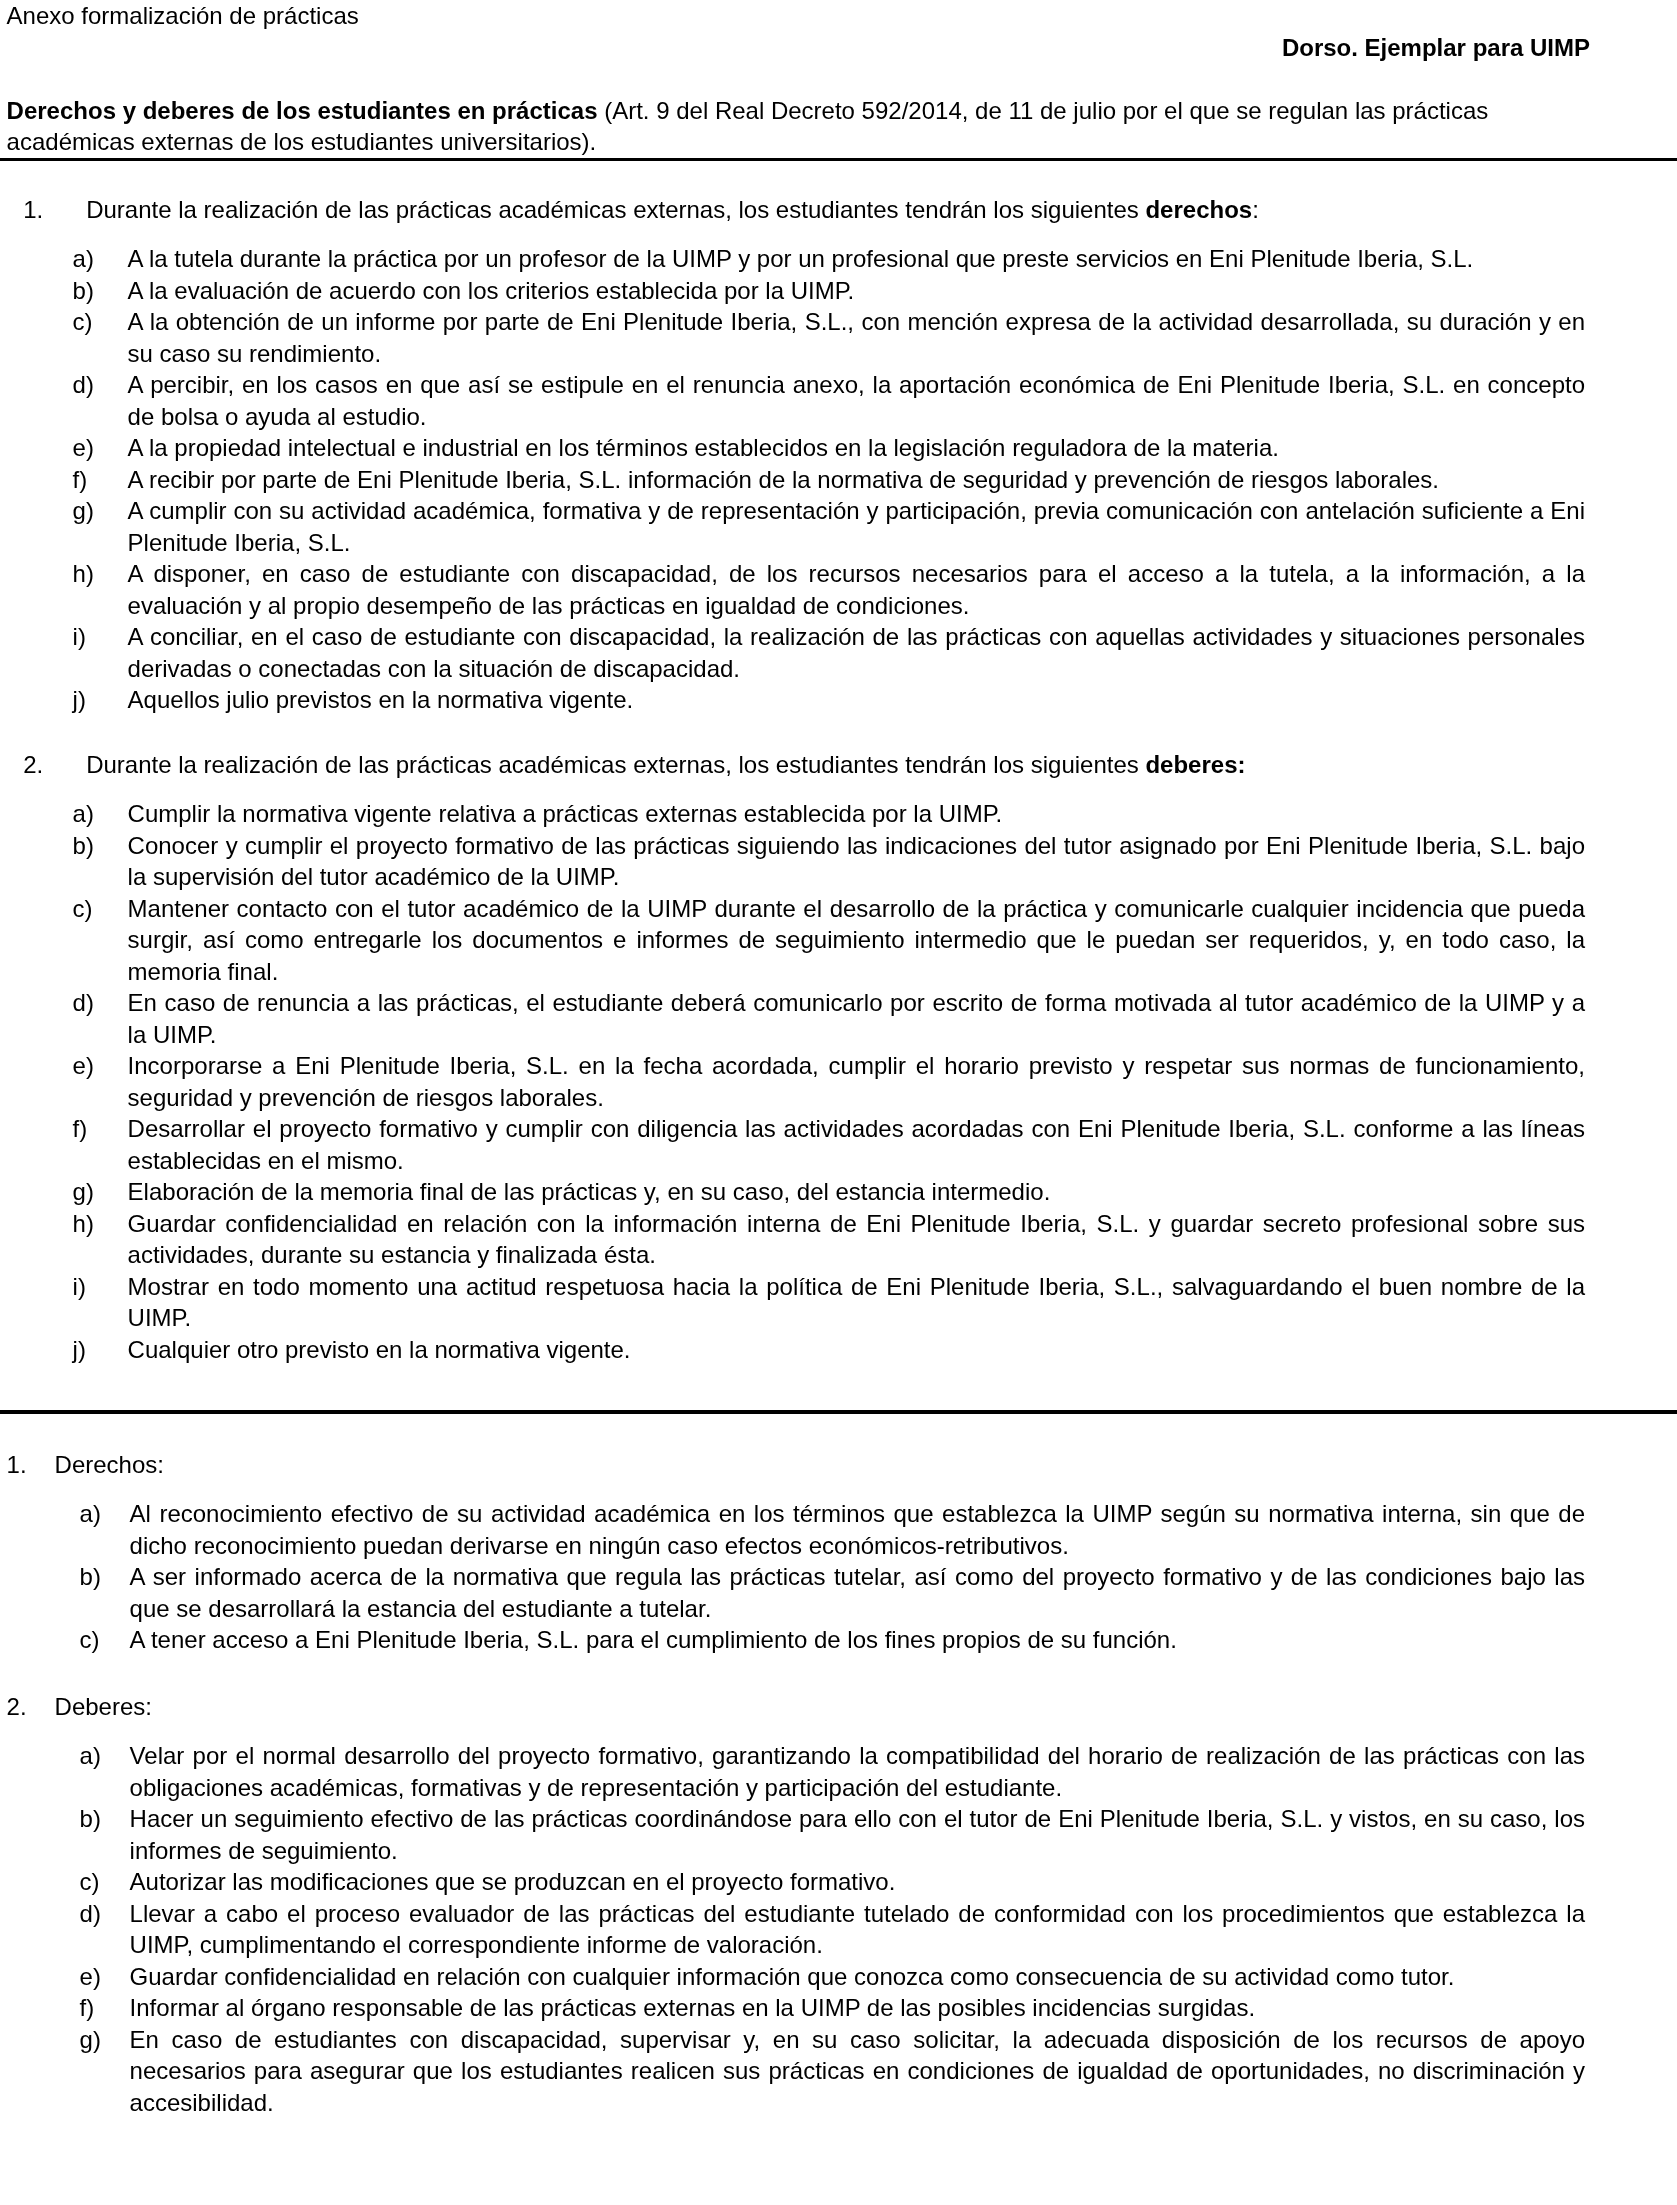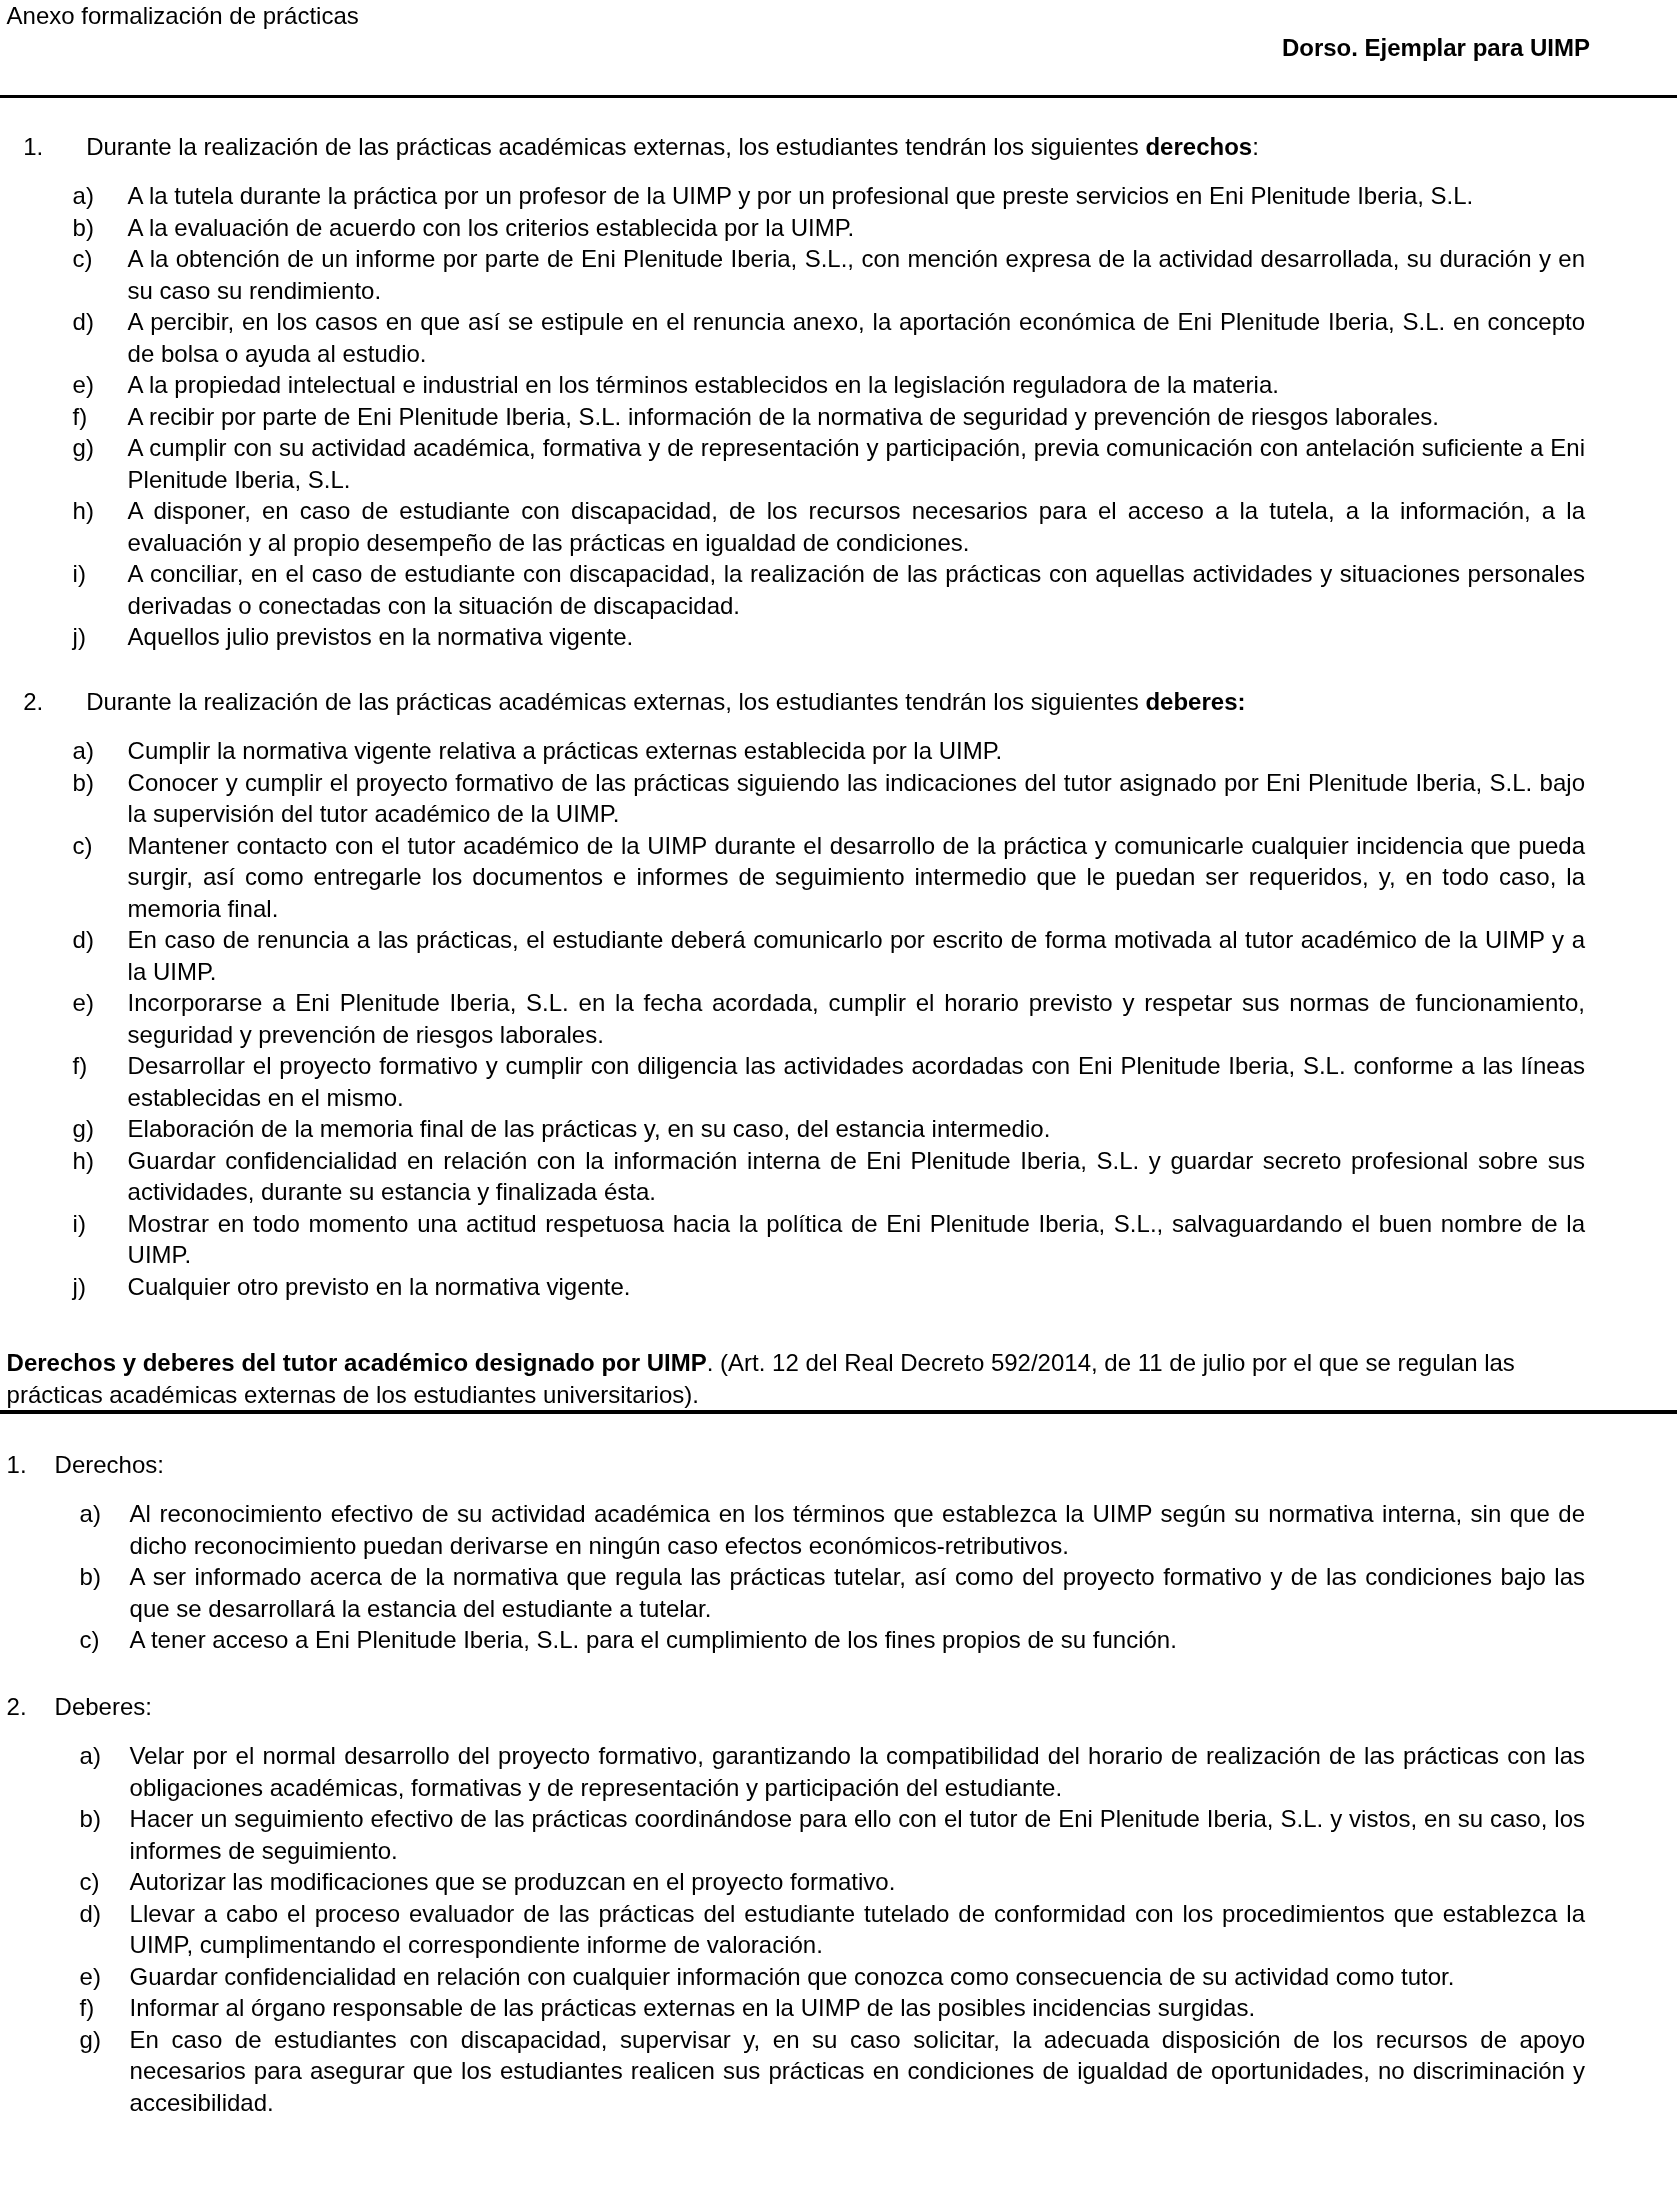--- a/index.html
+++ b/index.html
@@ -37,20 +37,21 @@
 <body>
 
 <div class="page">
 
   <div style="padding-top:0;">
     <p class="hdr-line">Anexo formalización de prácticas</p>
     <p class="hdr-line bold">Dorso.  Ejemplar para UIMP</p>
   </div>
 
   <div class="s1" style="margin-top:31.5px;">
+    <p class="section-title"><span class="bold">Derechos y deberes de los estudiantes en prácticas</span><span> (Art. 9 del Real Decreto 592/2014, de 11 de julio por el que se regulan las prácticas académicas externas de los estudiantes universitarios).</span></p>
     <div class="rule"></div>
 
     <div>
       <div class="num-item">
         <span class="num">1.</span>
         <span><span>Durante la realización de las prácticas académicas externas, los estudiantes tendrán los siguientes </span><span class="bold">derechos</span><span>:</span></span>
       </div>
       <div class="list">
         <div class="item">
             <span class="lbl">a)</span>
@@ -139,21 +140,20 @@
           </div>
         <div class="item">
             <span class="lbl">j)</span>
             <span class="txt">Cualquier otro previsto en la normativa vigente.</span>
           </div>
       </div>
     </div>
   </div>
 
   <div class="s2" style="margin-top:45px;">
-    <p class="section-title"><span class="bold">Derechos y deberes del tutor académico designado por UIMP</span><span>. (Art. 12 del Real Decreto 592/2014, de 11 de julio por el que se regulan las prácticas académicas externas de los estudiantes universitarios).</span></p>
     <div class="rule"></div>
 
     <div>
       <div class="num-item">
         <span class="num">1.</span>
         <span>Derechos:</span>
       </div>
       <div class="list">
         <div class="item">
             <span class="lbl">a)</span>

